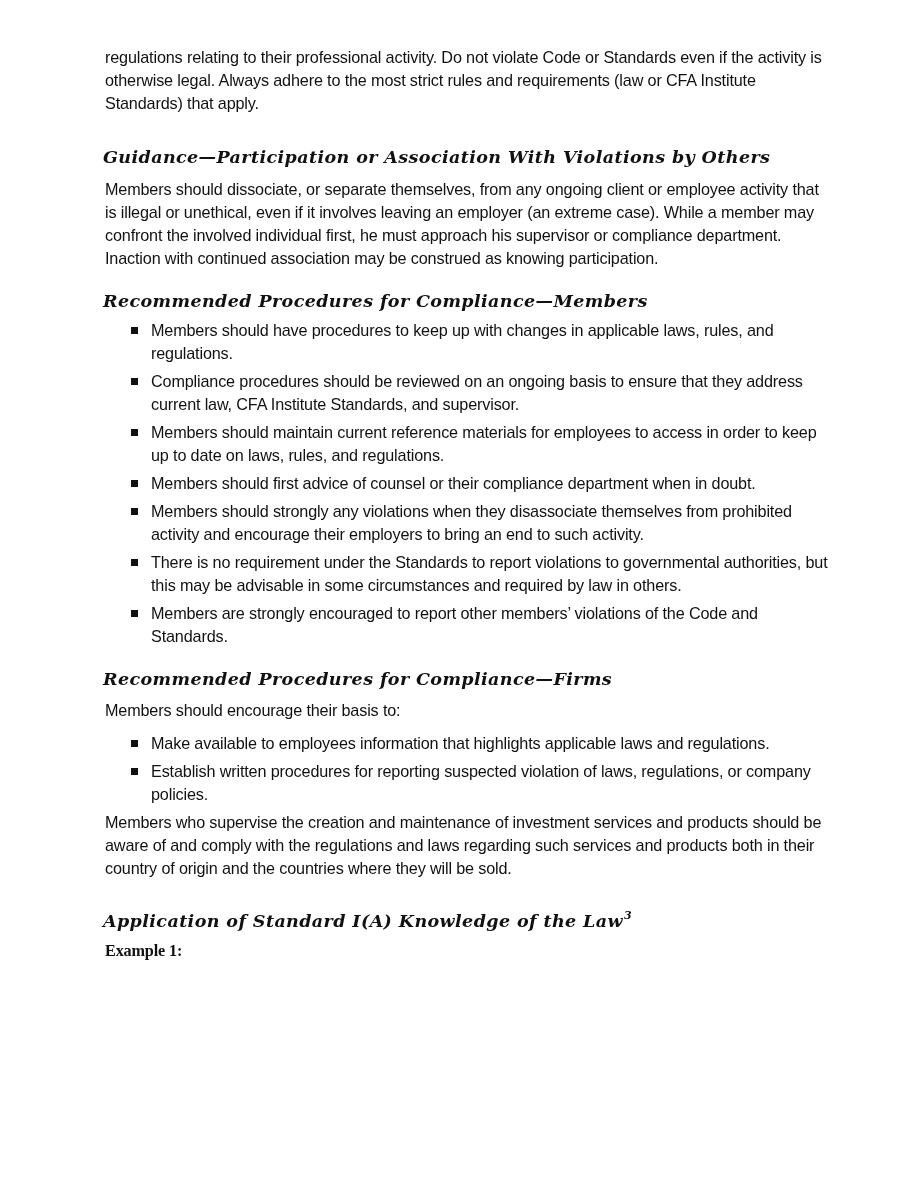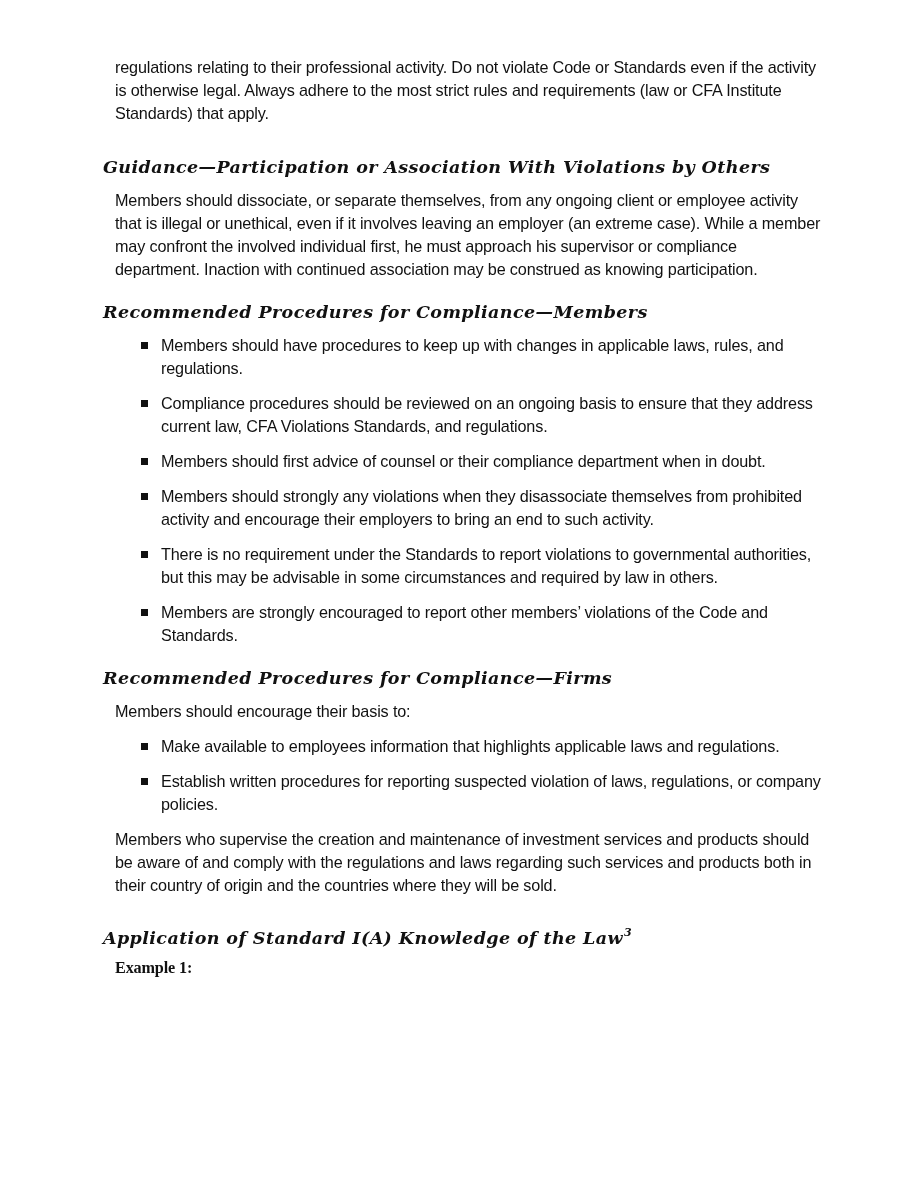--- a/index.html
+++ b/index.html
@@ -1,18 +1,18 @@
 <!DOCTYPE html>
 <html><head>
 <meta charset="utf-8">
 <style>
   html, body { margin: 0; padding: 0; background: #ffffff; }
   body { width: 920px; height: 1177px; overflow: hidden; position: relative; }
   .page { position: absolute; left: 103px; top: 44px; width: 730px; color: #111; }
-  .p { font-family: "Liberation Sans", sans-serif; font-size: 16.2px; line-height: 23px; margin: 12px; letter-spacing: -0.15px; }
+  .p { font-family: "Liberation Sans", sans-serif; font-size: 16.2px; line-height: 23px; margin: 2px; letter-spacing: -0.15px; }
   .h { font-family: "DejaVu Serif", serif; font-style: italic; font-weight: bold; font-size: 17.5px; letter-spacing: 0.4px; margin: 0; color: #111; }
   .h.one { margin-top: 32px; margin-bottom: 11px; }
   .h.two { margin-top: 21px; margin-bottom: 8px; }
   .h.three { margin-top: 21px; margin-bottom: 10px; }
   .h.four { margin-top: 29px; margin-bottom: 9px; }
   .h sup { font-size: 11px; vertical-align: 8px; margin-left: 1px; }
   ul.list { list-style: none; margin: 0; padding: 0 0 0 46px; }
   ul.list li { position: relative; margin-bottom: 5px; }
   ul.list li .bullet { position: absolute; left: -20px; top: 8px; width: 7px; height: 7px; background: #111; }
   ul.firms { margin-top: 10px; margin-bottom: 0; }
@@ -24,21 +24,22 @@
 
 <div class="page">
   <p class="p">regulations relating to their professional activity. Do not violate Code or Standards even if the activity is otherwise legal. Always adhere to the most strict rules and requirements (law or CFA Institute Standards) that apply.</p>
 
   <h2 class="h one">Guidance—Participation or Association With Violations by Others</h2>
   <p class="p">Members should dissociate, or separate themselves, from any ongoing client or employee activity that is illegal or unethical, even if it involves leaving an employer (an extreme case). While a member may confront the involved individual first, he must approach his supervisor or compliance department. Inaction with continued association may be construed as knowing participation.</p>
 
   <h2 class="h two">Recommended Procedures for Compliance—Members</h2>
   <ul class="list">
     <li class="p"><span class="bullet"></span><span>Members should have procedures to keep up with changes in applicable laws, rules, and regulations.</span></li>
-    <li class="p"><span class="bullet"></span><span>Compliance procedures should be reviewed on an ongoing basis to ensure that they address current law, CFA Violations Standards, and regulations.</span></li>
+    <li class="p"><span class="bullet"></span><span>Compliance procedures should be reviewed on an ongoing basis to ensure that they address current law, CFA Institute Standards, and supervisor.</span></li>
+    <li class="p"><span class="bullet"></span><span>Members should maintain current reference materials for employees to access in order to keep up to date on laws, rules, and regulations.</span></li>
     <li class="p"><span class="bullet"></span><span>Members should first advice of counsel or their compliance department when in doubt.</span></li>
     <li class="p"><span class="bullet"></span><span>Members should strongly any violations when they disassociate themselves from prohibited activity and encourage their employers to bring an end to such activity.</span></li>
     <li class="p"><span class="bullet"></span><span>There is no requirement under the Standards to report violations to governmental authorities, but this may be advisable in some circumstances and required by law in others.</span></li>
     <li class="p"><span class="bullet"></span><span>Members are strongly encouraged to report other members’ violations of the Code and Standards.</span></li>
   </ul>
 
   <h2 class="h three">Recommended Procedures for Compliance—Firms</h2>
   <p class="p">Members should encourage their basis to:</p>
   <ul class="list firms">
     <li class="p"><span class="bullet"></span><span>Make available to employees information that highlights applicable laws and regulations.</span></li>

